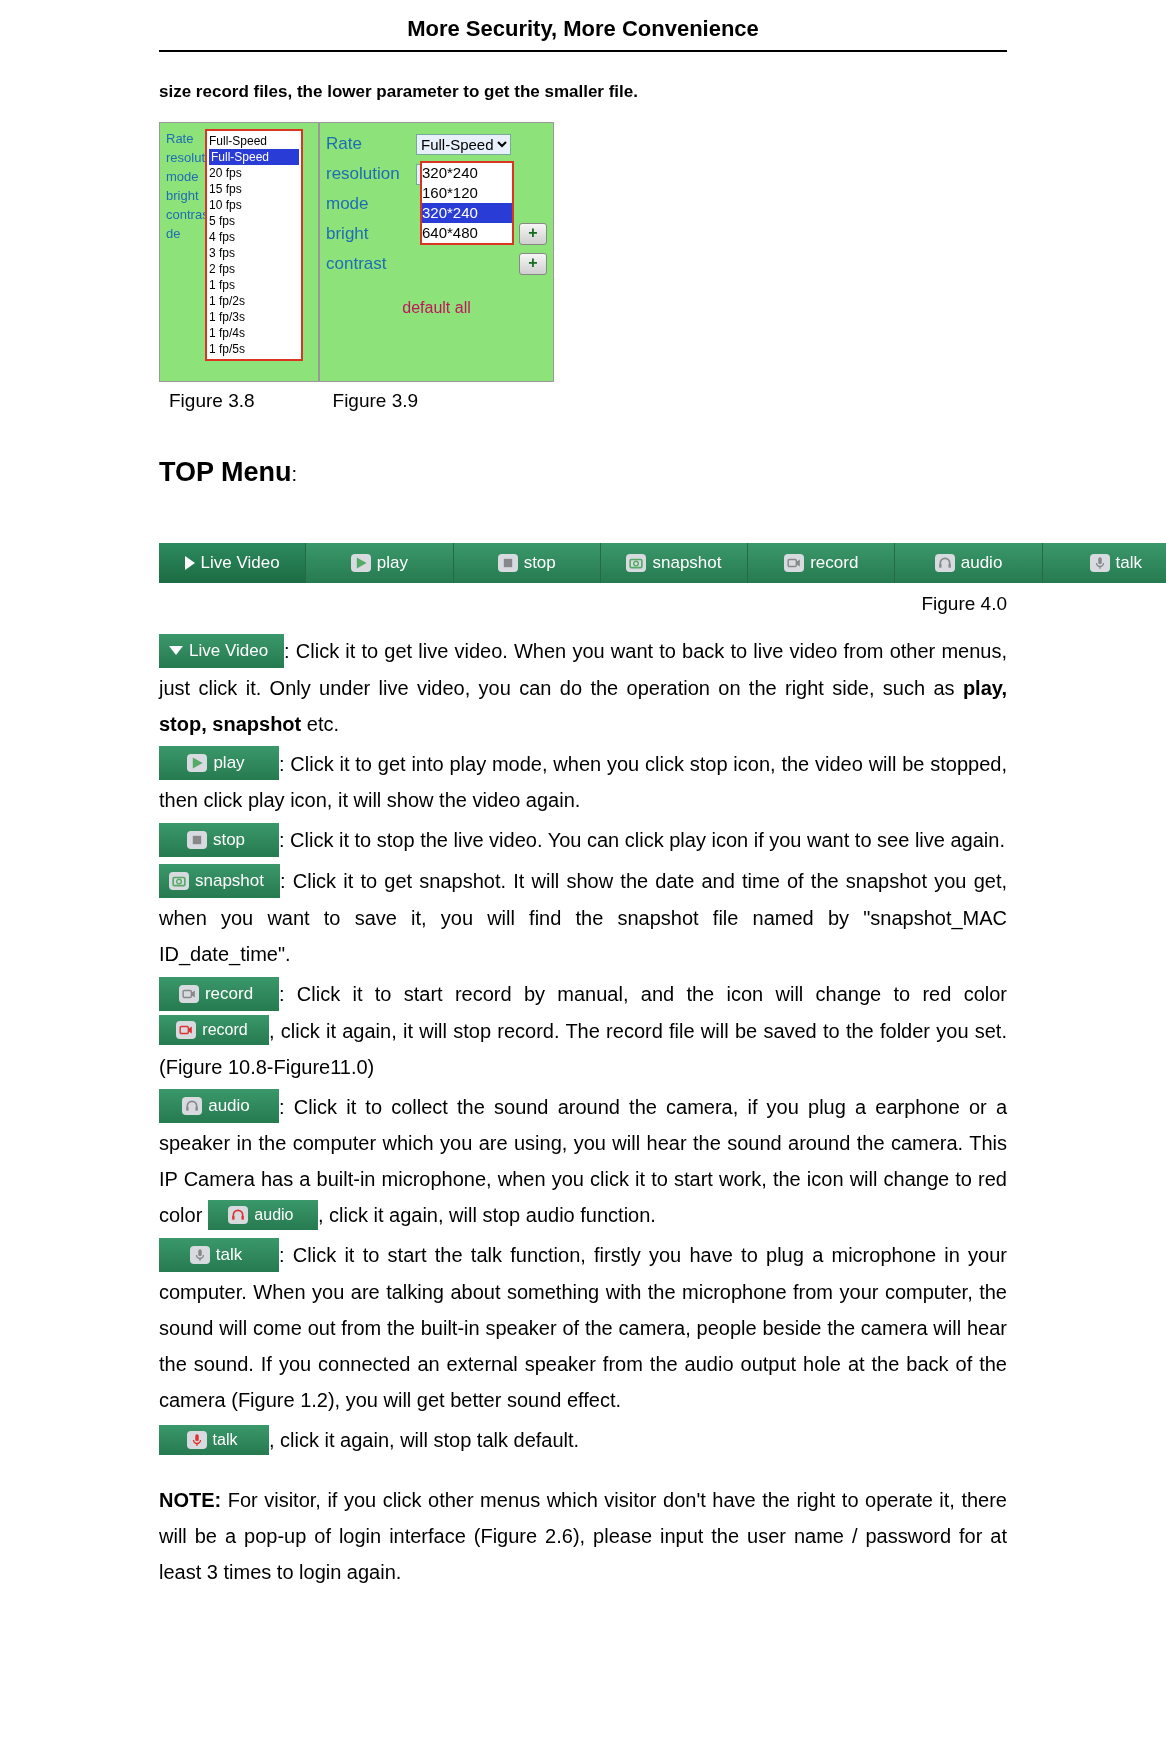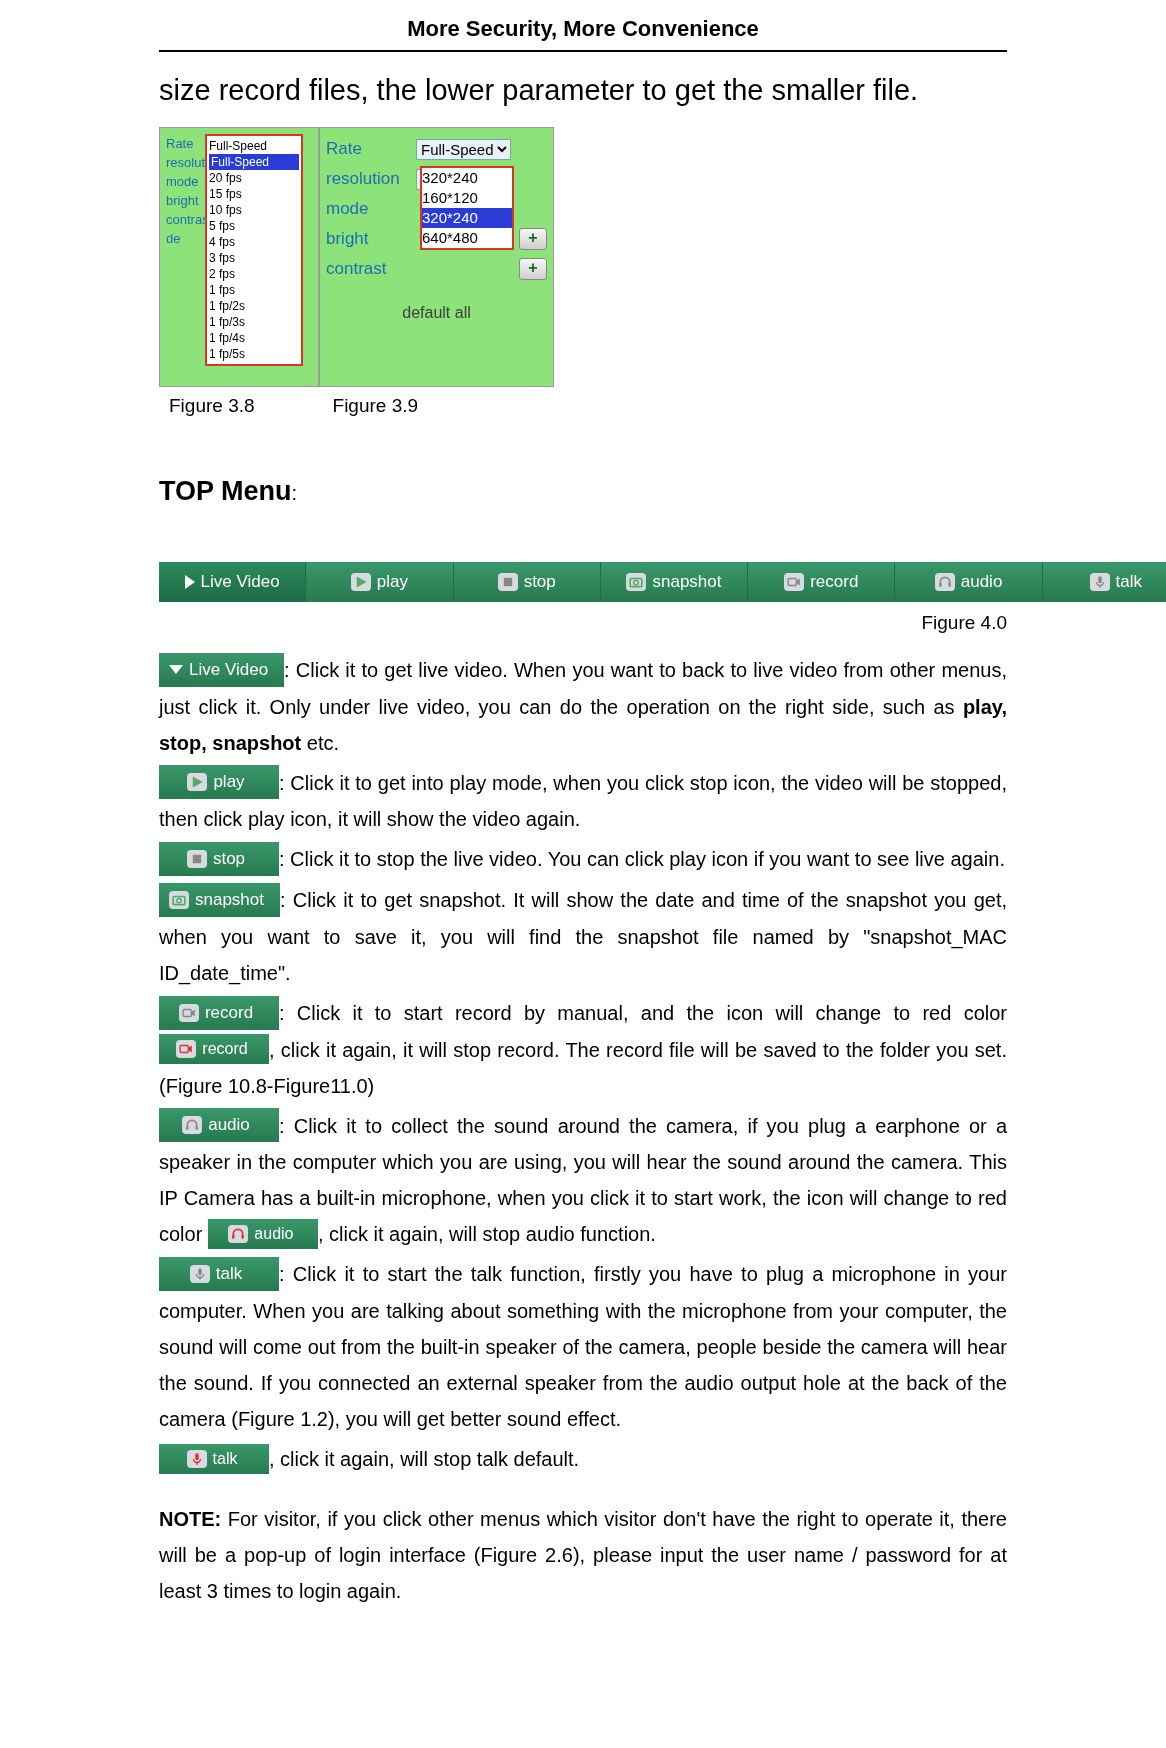--- a/index.html
+++ b/index.html
@@ -16,23 +16,23 @@
     box-sizing: border-box;
   }
   .header-title {
     text-align: center;
     font-weight: bold;
     font-size: 22px;
     padding: 16px 0 8px 0;
     border-bottom: 2px solid #000;
   }
   .intro-line {
-    font-weight: normal;
-    font-size: 29px;
-    margin-top: 22px;
+    font-weight: bold;
+    font-size: 17px;
+    margin-top: 30px;
   }
   .figs-row {
     display: flex;
     margin-top: 20px;
     align-items: flex-start;
   }
   .panel38, .panel39 {
     background: #8ee27a;
     border: 1px solid #999;
     position: relative;
@@ -48,23 +48,23 @@
   .panel39 { width: 235px; height: 260px; padding:6px; box-sizing:border-box;}
   .panel39 .row { display:flex; align-items:center; height:30px; font-size:17px; color:#1e6db3;}
   .panel39 .row .lab { width:90px;}
   .panel39 select { font-size:15px; border:1px solid #7a9; background:#e8f0fb;}
   .panel39 .res-popup {
     position:absolute; top:38px; left:100px; background:#fff; border:2px solid #d32;
     font-size:15px; line-height:20px; width:90px;
   }
   .panel39 .res-popup .sel { background:#2a3cd6; color:#fff;}
   .panel39 .plus { width:26px; height:20px; background:linear-gradient(#f6f6f6,#cfcfcf); border:1px solid #888; border-radius:3px; text-align:center; font-size:16px; color:#166b22; line-height:18px; font-weight:bold;}
-  .panel39 .default { text-align:center; color:#404040; font-size:16px; margin-top:20px;}
+  .panel39 .default { text-align:center; color:#be185d; font-size:16px; margin-top:20px;}
   .fig-caption-row { display:flex; margin-top:8px; font-size:19px; gap:78px; padding-left:10px;}
-  .section-title { font-weight:bold; font-size:27px; margin-top:59px;}
+  .section-title { font-weight:bold; font-size:27px; margin-top:45px;}
   .section-title .colon { font-size:20px; font-weight:normal;}
   .menu-bar {
     display:flex; margin:55px auto 10px auto; width:1030px;
     background:#2f8a57;
   }
   .menu-bar .item {
     flex:1 1 0; height:40px; display:flex; align-items:center; justify-content:center;
     color:#fff; font-size:17px; gap:6px; border-right:1px solid #246a45;
     background:linear-gradient(#3a986a,#267a4f);
   }

